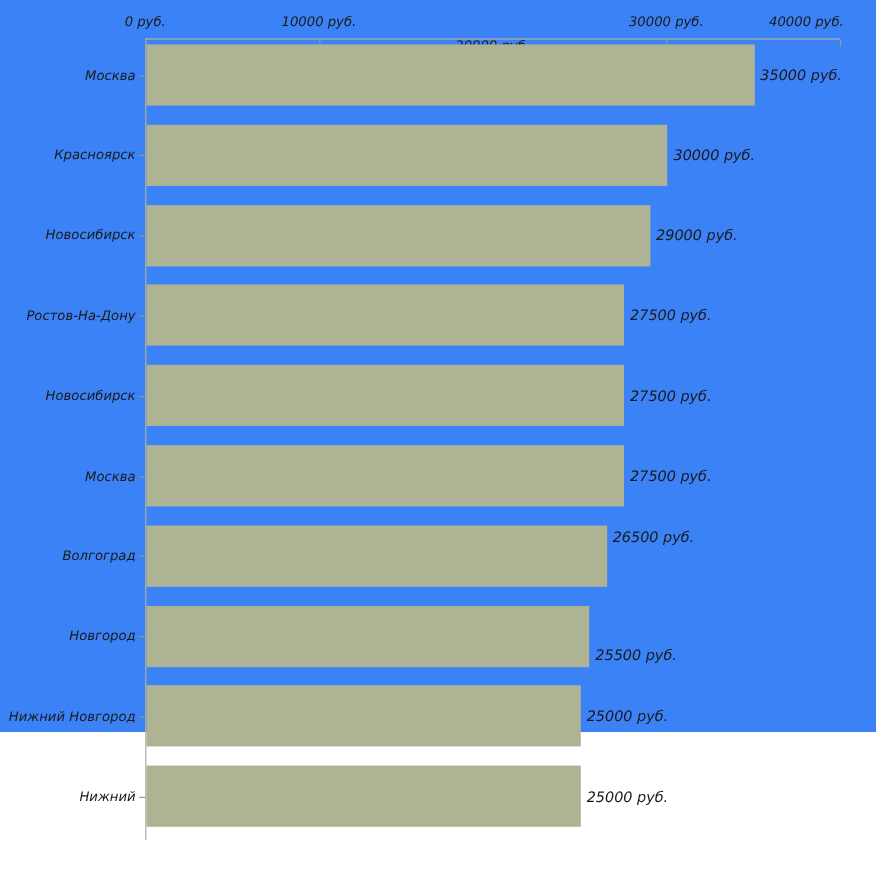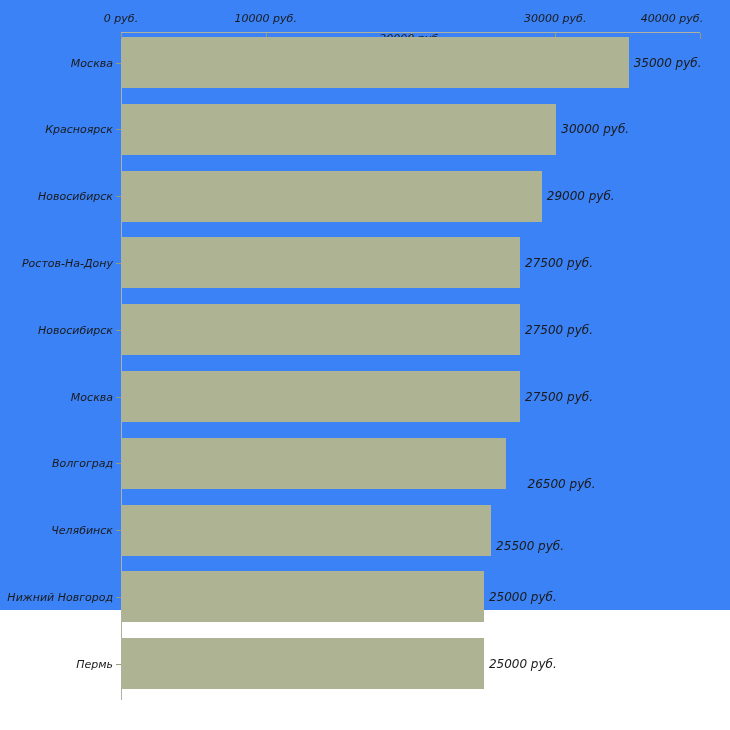--- a/index.html
+++ b/index.html
@@ -138,46 +138,46 @@
       <div class="y-tick" style="top: 397px;"></div>
       <div class="cat-label-wrap" style="top: 396.5px;">
         <div class="cat-label">Москва</div>
       </div>
       <div class="y-tick" style="top: 463px;"></div>
       <div class="cat-label-wrap" style="top: 463.3px;">
         <div class="cat-label">Волгоград</div>
       </div>
       <div class="y-tick" style="top: 530px;"></div>
       <div class="cat-label-wrap" style="top: 530.1px;">
-        <div class="cat-label">Челябинск</div>
+        <div class="cat-label">Новгород</div>
       </div>
       <div class="y-tick" style="top: 597px;"></div>
       <div class="cat-label-wrap" style="top: 596.9px;">
         <div class="cat-label">Нижний Новгород</div>
       </div>
       <div class="y-tick" style="top: 664px;"></div>
       <div class="cat-label-wrap" style="top: 663.7px;">
-        <div class="cat-label">Пермь</div>
+        <div class="cat-label">Нижний</div>
       </div>
     </div>
   <div id="bars-layer">
       <div class="bar" style="top: 37px; height: 51px; width: 506.625px; background: rgb(174, 179, 148);"></div>
       <div class="bar-value" style="left: 633.625px; top: 62.5px;">35000 руб.</div>
       <div class="bar" style="top: 103.8px; height: 51px; width: 434.25px; background: rgb(174, 179, 148);"></div>
       <div class="bar-value" style="left: 561.25px; top: 129.3px;">30000 руб.</div>
       <div class="bar" style="top: 170.6px; height: 51px; width: 419.775px; background: rgb(174, 179, 148);"></div>
       <div class="bar-value" style="left: 546.775px; top: 196.1px;">29000 руб.</div>
       <div class="bar" style="top: 237.4px; height: 51px; width: 398.062px; background: rgb(174, 179, 148);"></div>
       <div class="bar-value" style="left: 525.062px; top: 262.9px;">27500 руб.</div>
       <div class="bar" style="top: 304.2px; height: 51px; width: 398.062px; background: rgb(174, 179, 148);"></div>
       <div class="bar-value" style="left: 525.062px; top: 329.7px;">27500 руб.</div>
       <div class="bar" style="top: 371px; height: 51px; width: 398.062px; background: rgb(174, 179, 148);"></div>
       <div class="bar-value" style="left: 525.062px; top: 396.5px;">27500 руб.</div>
       <div class="bar" style="top: 437.8px; height: 51px; width: 383.587px; background: rgb(174, 179, 148);"></div>
-      <div class="bar-value" style="left: 510.587px; top: 484px; margin-left: 17px;">26500 руб.</div>
+      <div class="bar-value" style="left: 510.587px; top: 448px;">26500 руб.</div>
       <div class="bar" style="top: 504.6px; height: 51px; width: 369.112px; background: rgb(174, 179, 148);"></div>
       <div class="bar-value" style="left: 496.112px; top: 546px;">25500 руб.</div>
       <div class="bar" style="top: 571.4px; height: 51px; width: 361.875px; background: rgb(174, 179, 148);"></div>
       <div class="bar-value" style="left: 488.875px; top: 596.9px;">25000 руб.</div>
       <div class="bar" style="top: 638.2px; height: 51px; width: 361.875px; background: rgb(174, 179, 148);"></div>
       <div class="bar-value" style="left: 488.875px; top: 663.7px;">25000 руб.</div>
     </div>
 
 </div>
 

